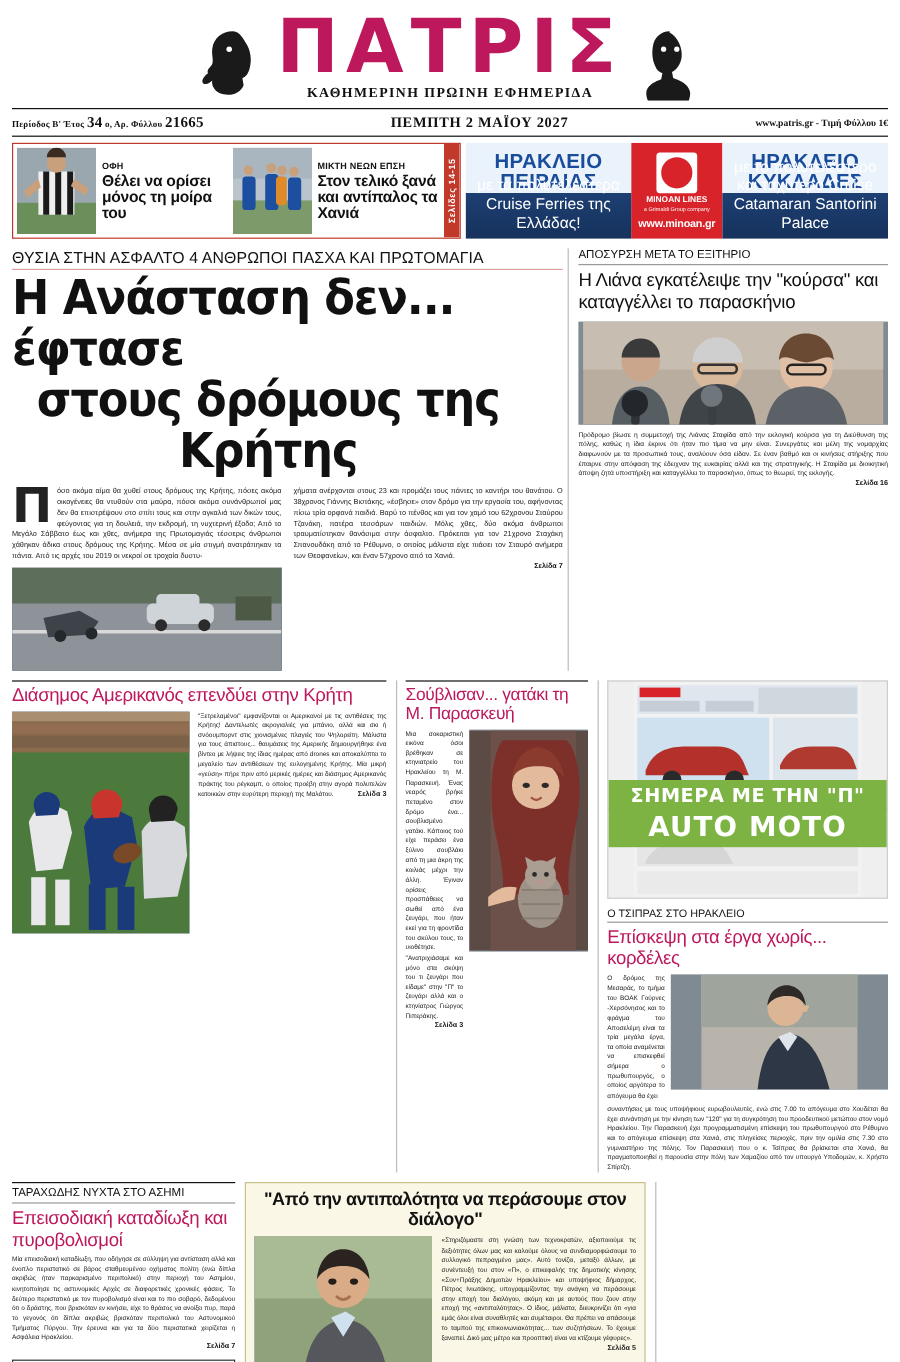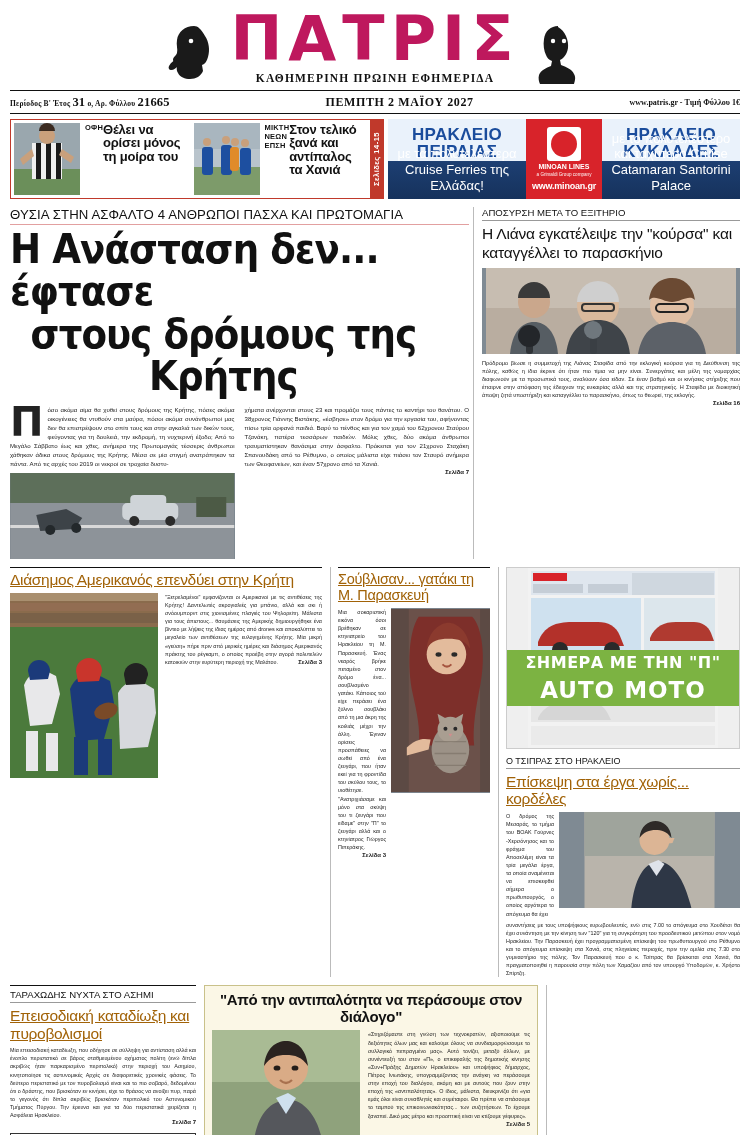--- a/index.html
+++ b/index.html
@@ -31,21 +31,21 @@
   .info-left{font-size:7.5px;font-weight:bold;letter-spacing:.2px;}
   .info-left .bigger{font-size:12.5px;}
   .info-center{font-size:12px;font-weight:bold;letter-spacing:.6px;}
   .info-right{font-size:8px;font-weight:bold;}
 
   
   .topads{display:flex;gap:4px;margin-top:5px;height:80px;}
   .sportbox{flex:0 0 372px;border:1px solid #c0392b;display:flex;overflow:hidden;background:#fff;}
   .sp-item{display:flex;align-items:stretch;flex:1;padding:3px;gap:5px;}
   .sp-photo{width:66px;flex:0 0 66px;border:0;position:relative;overflow:hidden;}
-  .sp-txt{flex:1;display:flex;justify-content:center;}
+  .sp-txt{flex:1;display:flex;flex-direction:column;justify-content:center;}
   .sp-kicker{font-size:7.5px;font-weight:bold;letter-spacing:.2px;color:#111;margin-bottom:1px;}
   .sp-head{font-size:13px;font-weight:bold;line-height:1.02;color:#111;letter-spacing:-.2px;}
   .sp-pages{background:#c0392b;color:#fff;width:13px;display:flex;align-items:center;justify-content:center;}
   .sp-pages span{writing-mode:vertical-rl;transform:rotate(180deg);font-size:7.5px;font-weight:bold;letter-spacing:.5px;}
 
   .minoan{flex:1;display:flex;border:0;overflow:hidden;}
   .mn-side{flex:1;background:linear-gradient(#eaf2fb 0%,#eaf2fb 52%,#1d3f73 52%,#16325c 100%);
     display:flex;flex-direction:column;align-items:center;justify-content:flex-start;position:relative;}
   .mn-side .port{font-size:17px;font-weight:bold;color:#1a4c9c;line-height:1.0;margin-top:7px;letter-spacing:.3px;text-align:center;}
   .mn-side .sub{color:#fff;font-size:13px;line-height:1.22;text-align:center;position:absolute;bottom:5px;left:2px;right:2px;}
@@ -81,21 +81,21 @@
   .sub-title{font-size:15.5px;line-height:1.22;color:#111;letter-spacing:-.2px;}
   .sidebody{font-size:5.6px;line-height:1.46;text-align:justify;color:#222;margin-top:5px;}
   .pageref{font-weight:bold;font-size:6px;float:right;}
 
   
   .mid{display:flex;gap:8px;margin-top:8px;}
   .mid-a{flex:0 0 312px;}
   .mid-b{flex:0 0 152px;border-left:1px solid #bbb;padding-left:7px;}
   .mid-c{flex:1;border-left:1px solid #bbb;padding-left:7px;}
   .sec-rule-top{border-top:1.4px solid #111;margin-bottom:3px;}
-  .sec-title{font-size:15.5px;line-height:1.12;letter-spacing:-.3px;color:#a16207;text-decoration:underline;}
+  .sec-title{font-size:15.5px;line-height:1.12;letter-spacing:-.3px;color:#be185d;}
   .sec-title.sm{font-size:14.5px;}
   .twocol{display:flex;gap:7px;margin-top:5px;}
   .minitext{font-size:5.4px;line-height:1.5;text-align:justify;color:#222;}
 
   .autoad{border:1px solid #ccc;background:#efefef;position:relative;overflow:hidden;}
   .auto-banner{position:absolute;left:0;right:0;background:#7cb342;color:#fff;text-align:center;}
   .auto-b1{font-family:"DejaVu Sans",sans-serif;font-weight:bold;font-size:16px;letter-spacing:.5px;}
   .auto-b2{font-family:"DejaVu Sans",sans-serif;font-weight:bold;font-size:23px;letter-spacing:1px;}
 
   
@@ -135,21 +135,21 @@
           <circle cx="30" cy="19" r="2.2" fill="#fff"></circle>
         </svg>
       </div>
     </div>
   </div>
   <div class="mast-rule"></div>
 
   <div class="info-bar">
     <div class="info-left">
       <span>Περίοδος Β' Έτος</span>
-      <span class="bigger">31</span>
+      <span class="bigger">34</span>
       <span>ο, Αρ. Φύλλου</span>
       <span class="bigger">21665</span>
     </div>
     <div class="info-center">ΠΕΜΠΤΗ 2 ΜΑΪΟΥ 2027</div>
     <div class="info-right">www.patris.gr - Τιμή Φύλλου 1€</div>
   </div>
 
   <div class="topads">
 
     <div class="sportbox">

